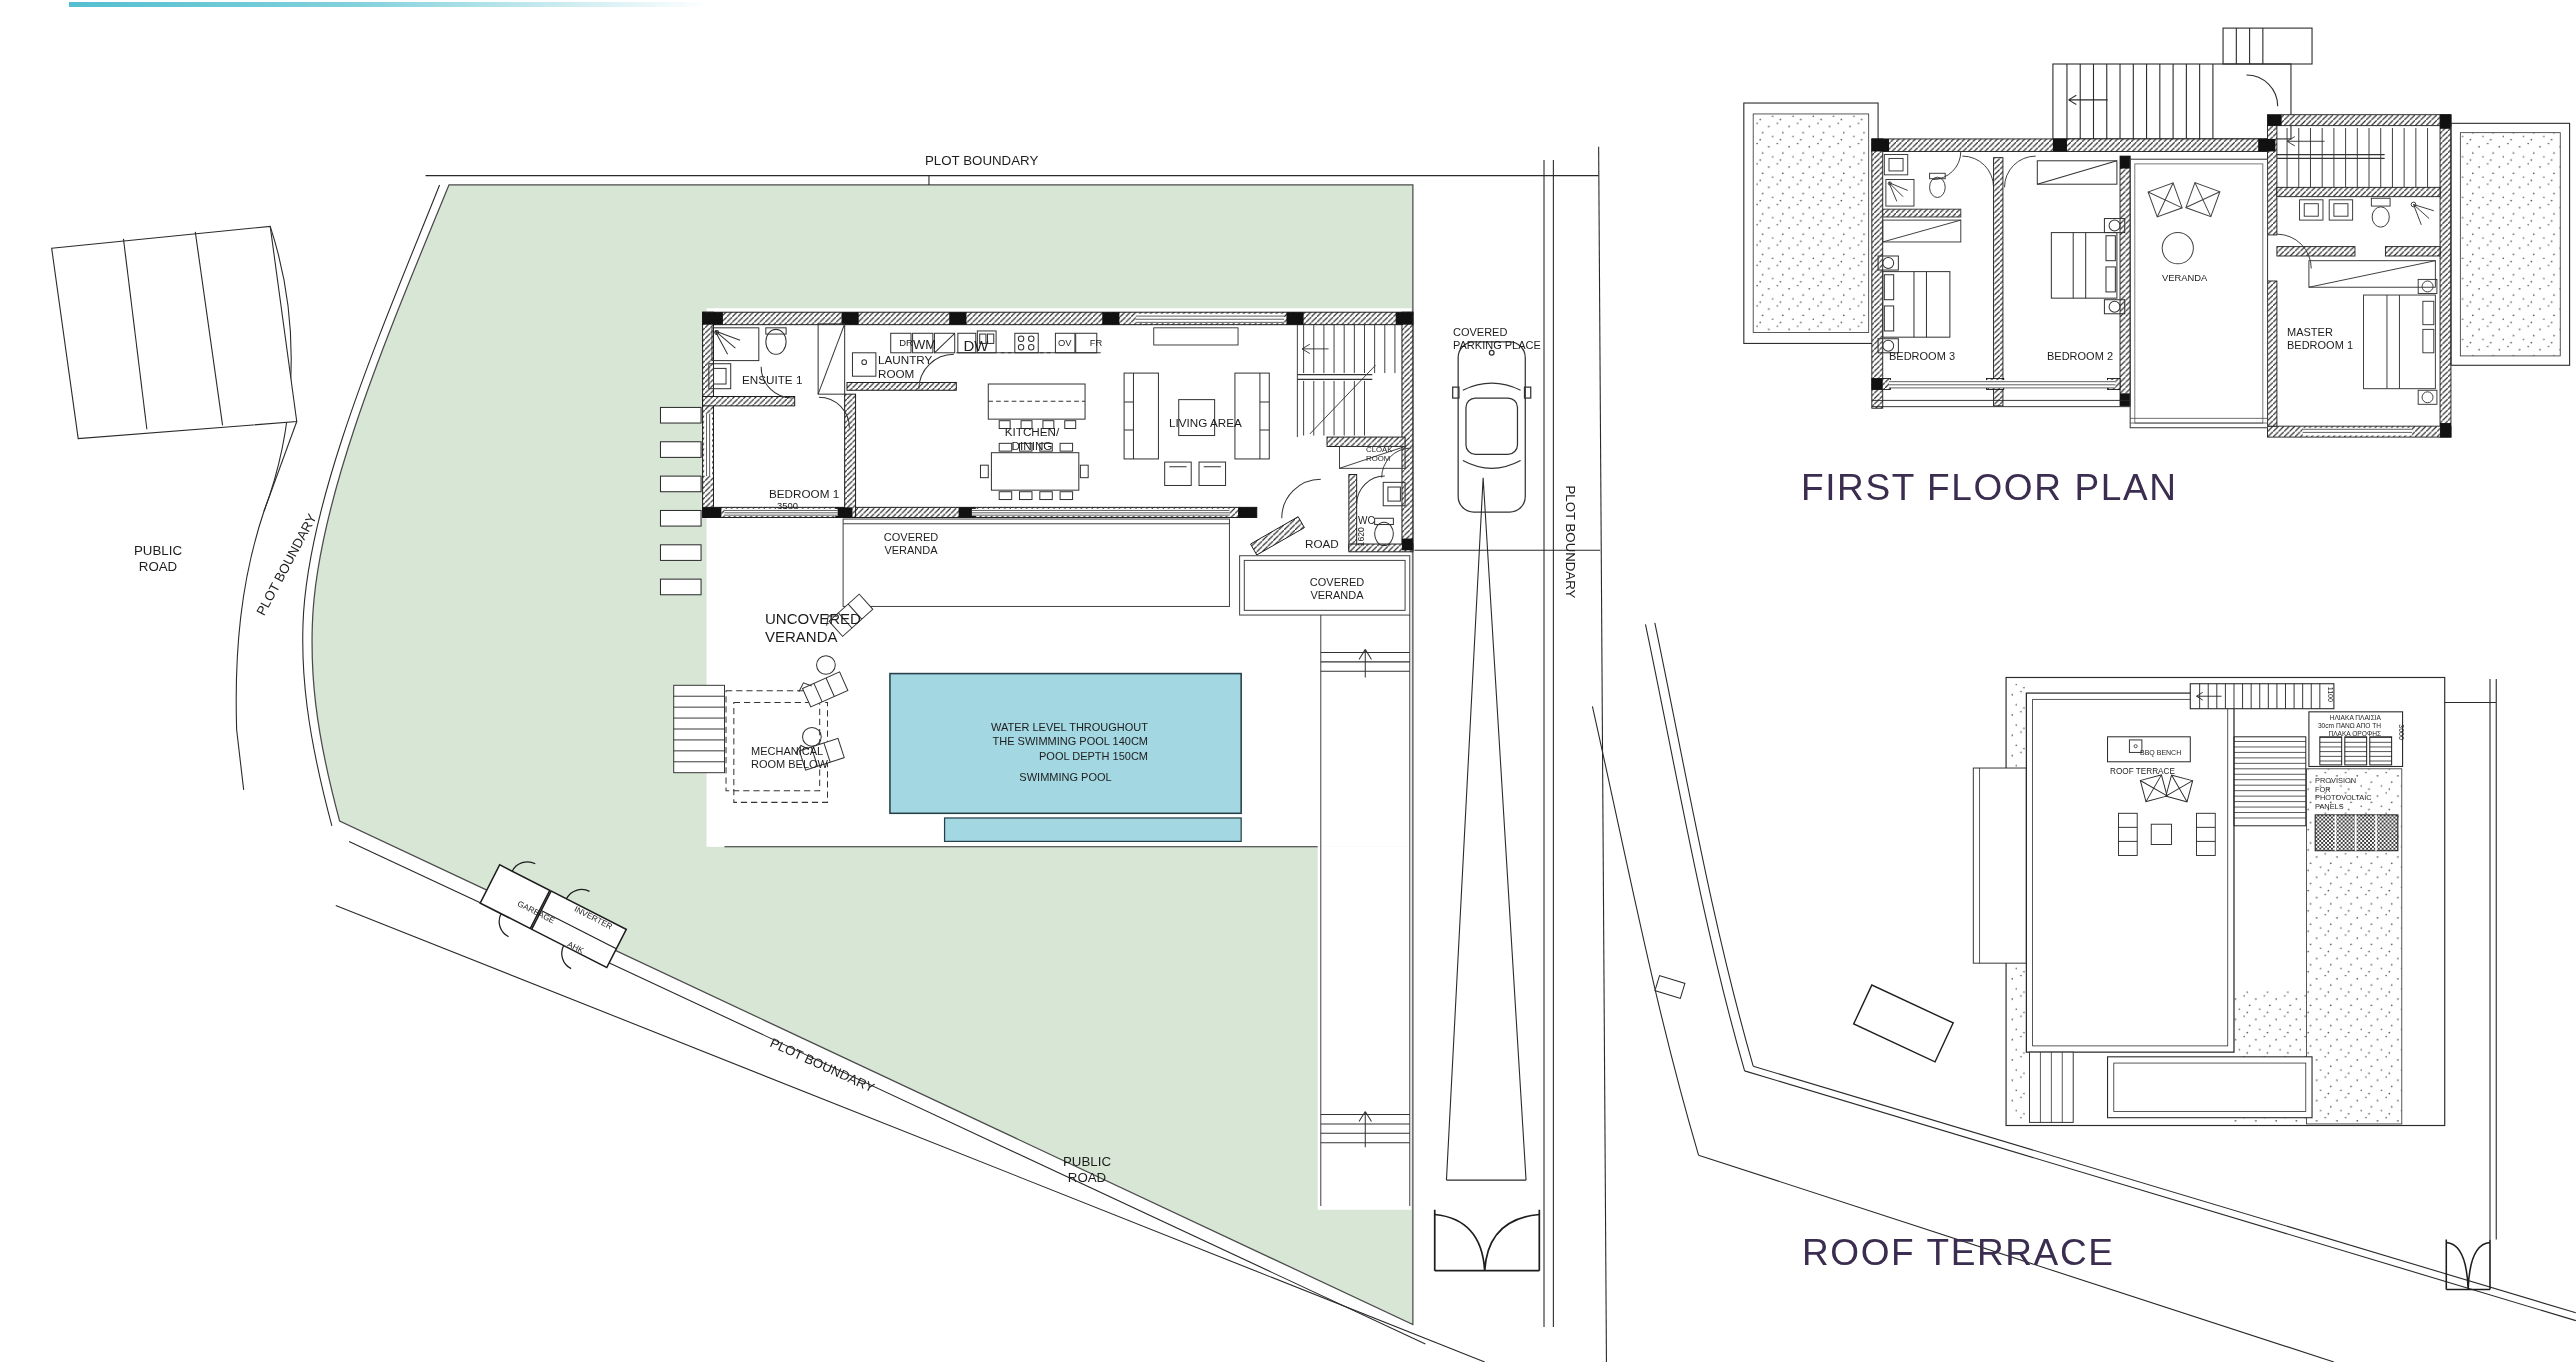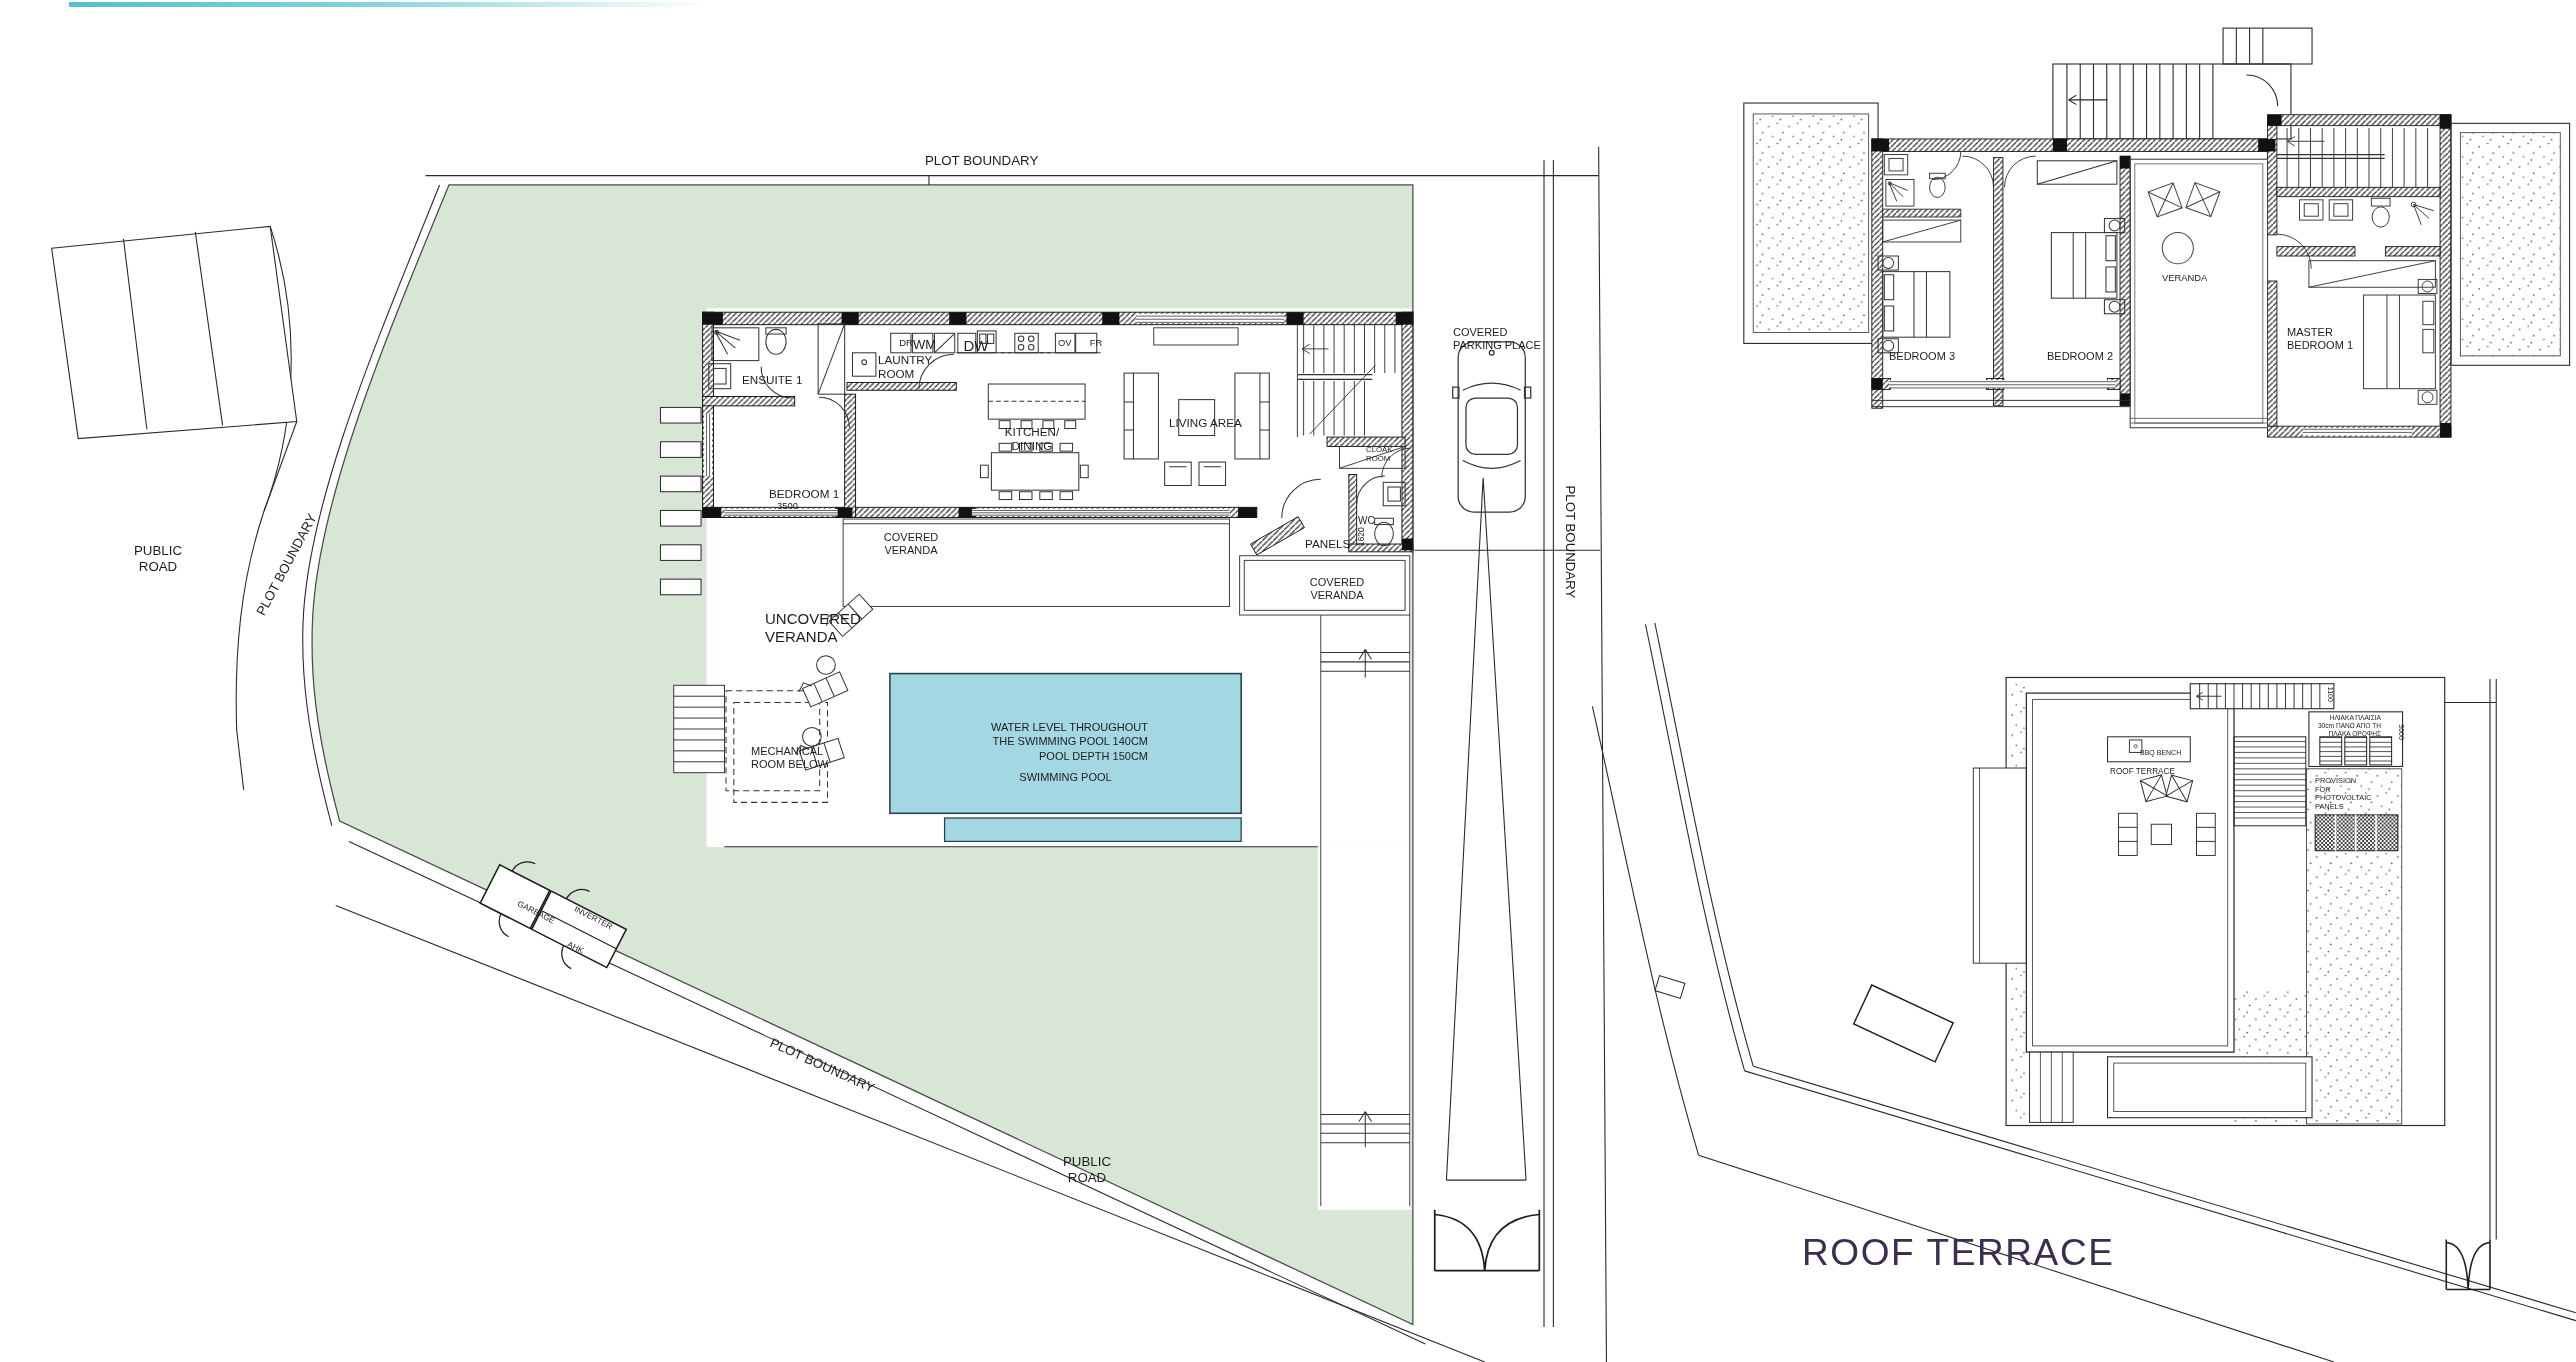--- a/index.html
+++ b/index.html
@@ -534,37 +534,38 @@
 <div class="lbl c" style="left:913px;top:337px;width:20px;font-size:13px">WM</div>
 <div class="lbl c" style="left:957px;top:337px;width:38px;font-size:15px">DW</div>
 <div class="lbl c" style="left:1055px;top:337px;width:19.5px;font-size:9.4px">OV</div>
 <div class="lbl c" style="left:1076px;top:337px;width:40px;font-size:9.4px">FR</div>
 <div class="lbl wrap c" style="left:999px;top:425px;width:66px">KITCHEN/ DINING</div>
 <div class="lbl" style="left:1169px;top:416px">LIVING AREA</div>
 <div class="lbl" style="left:769px;top:487px">BEDROOM 1</div>
 <div class="lbl" style="left:777px;top:500px;font-size:9.4px">3500</div>
 <div class="lbl wrap" style="left:1366px;top:445px;width:37px;font-size:7.8px">CLOAK ROOM</div>
 <div class="lbl" style="left:1358px;top:515px;font-size:10px">WC</div>
-<div class="lbl" style="left:1305px;top:537px">PANELS</div>
+<div class="lbl" style="left:1305px;top:537px">ROAD</div>
 <div class="lbl wrap" style="left:1453px;top:326px;width:100px;font-size:11px">COVERED PARKING PLACE</div>
 <div class="lbl wrap c" style="left:879px;top:531px;width:64px;font-size:11px">COVERED VERANDA</div>
 <div class="lbl wrap c" style="left:1305px;top:576px;width:64px;font-size:11px">COVERED VERANDA</div>
 <div class="lbl wrap" style="left:765px;top:610px;width:74px;font-size:15px">UNCOVERED VERANDA</div>
 <div class="lbl wrap" style="left:751px;top:745px;width:82px;font-size:11px">MECHANICAL ROOM BELOW</div>
 <div class="lbl r" style="left:980px;top:720px;width:168px;font-size:11px;line-height:1.3">
   <span class="blk">WATER LEVEL THROUGHOUT</span>
   <span class="blk">THE SWIMMING POOL 140CM</span>
   <span class="blk">POOL DEPTH 150CM</span>
 </div>
 <div class="lbl c" style="left:1015px;top:771px;width:101px;font-size:11px">SWIMMING POOL</div>
 
 <div class="lbl" style="left:1889px;top:350px;font-size:11px">BEDROOM 3</div>
 <div class="lbl" style="left:2047px;top:350px;font-size:11px">BEDROOM 2</div>
 <div class="lbl" style="left:2162px;top:272px;font-size:9.4px">VERANDA</div>
 <div class="lbl wrap" style="left:2287px;top:326px;width:74px;font-size:11px">MASTER BEDROOM 1</div>
+<div class="title" style="left:1801px;top:467px">FIRST FLOOR PLAN</div>
 
 <div class="lbl" style="left:2140px;top:749px;font-size:7px">BBQ BENCH</div>
 <div class="lbl" style="left:2110px;top:767px;font-size:8.2px">ROOF TERRACE</div>
 <div class="lbl r" style="left:2295px;top:714px;width:86px;font-size:6.6px;line-height:1.25">
   <span class="blk">ΗΛΙΑΚΑ ΠΛΑΙΣΙΑ</span>
   <span class="blk">30cm ΠΑΝΩ ΑΠΟ ΤΗ</span>
   <span class="blk">ΠΛΑΚΑ ΟΡΟΦΗΣ</span>
 </div>
 <div class="lbl wrap" style="left:2315px;top:777px;width:56px;font-size:7.4px">PROVISION FOR PHOTOVOLTAIC PANELS</div>
 <div class="title" style="left:1802px;top:1232px">ROOF TERRACE</div>

